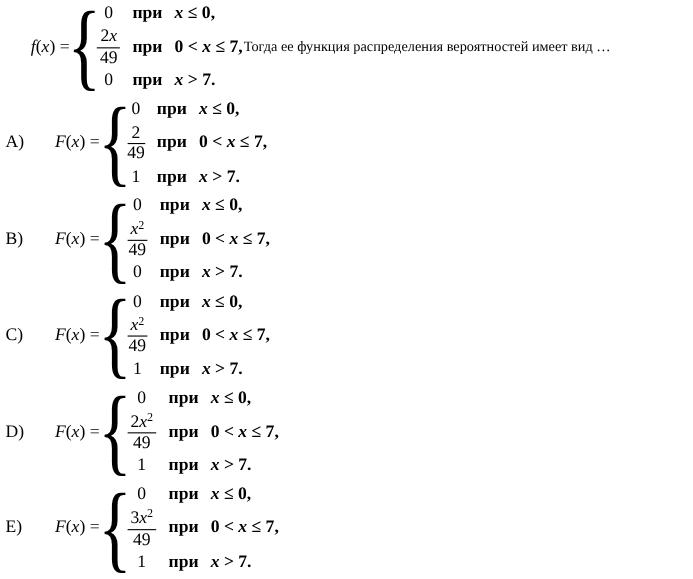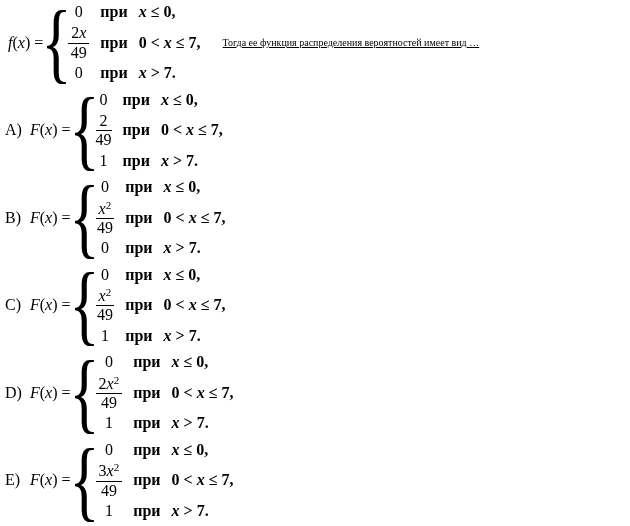--- a/index.html
+++ b/index.html
@@ -6,23 +6,23 @@
   body{
     width:630px;height:526px;background:#ffffff;color:#000000;
     font-family:"Liberation Serif",serif;font-size:16px;line-height:1.15;
     overflow:hidden;
   }
   .page{padding:3px 0 0 5px;}
   .top-section{display:flex;align-items:center;margin-bottom:8px;}
   .block{display:flex;align-items:center;margin-bottom:8px;}
   .top-section .block{margin-bottom:0;}
   .block.first{padding-left:3px;}
-  .question{margin-left:22px;font-size:10px;white-space:nowrap;text-decoration:underline;}
+  .question{margin-left:1px;font-size:13px;white-space:nowrap;}
   .label{width:25px;flex:none;}
-  .lhs{margin-right:5px;white-space:nowrap;}
+  .lhs{margin-right:5px;white-space:nowrap;margin-left:20px;}
   .brace{
     width:15px;height:56px;font-size:88px;line-height:1;
     display:flex;align-items:center;justify-content:center;
     transform:scaleX(0.72);flex:none;margin:0 4px 0 1px;
   }
   .cases{
     display:grid;grid-template-columns:max-content max-content max-content;
     column-gap:11px;row-gap:2px;align-items:center;
   }
   .val{justify-self:center;text-align:center;}

